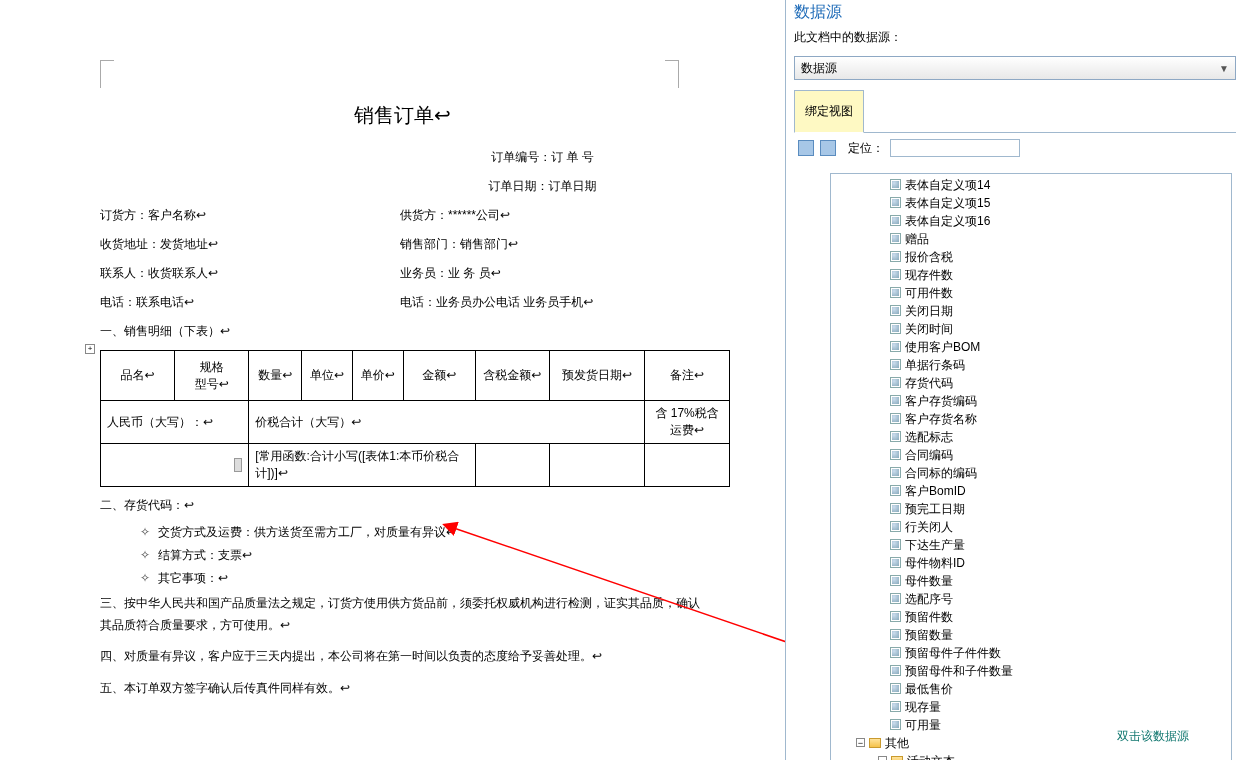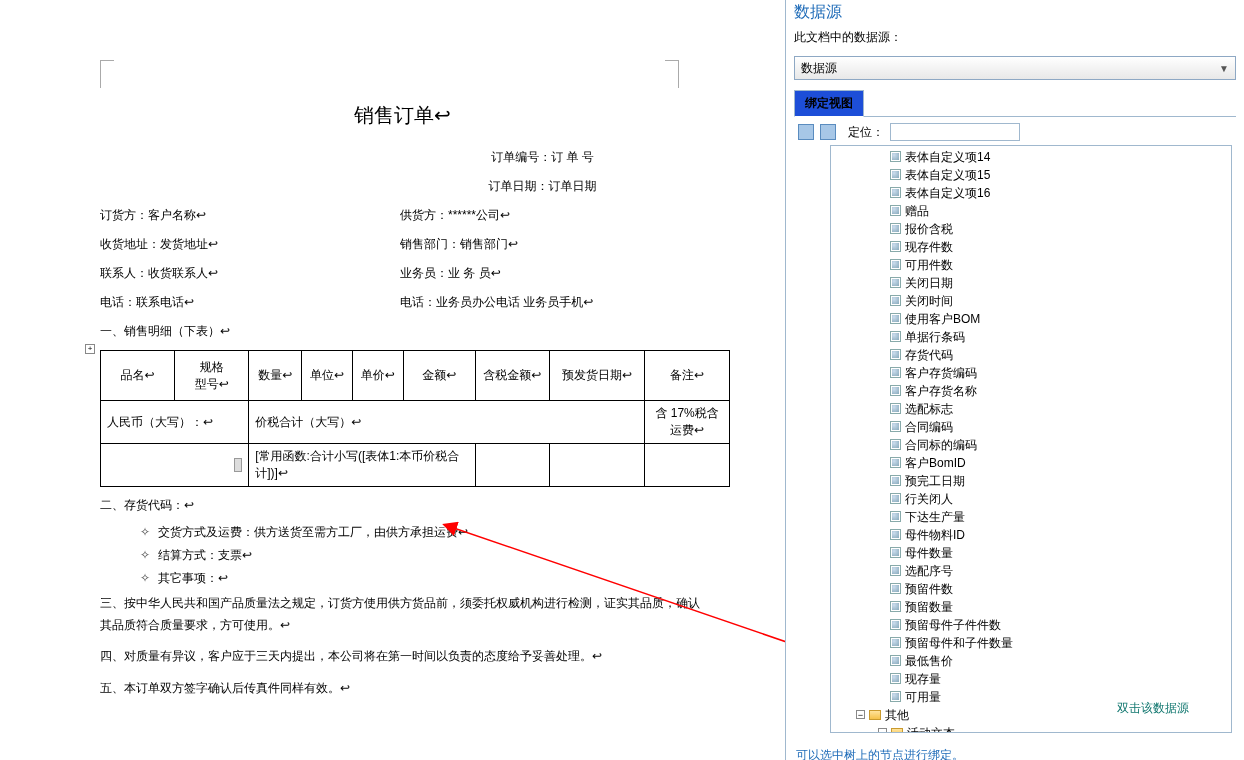--- a/index.html
+++ b/index.html
@@ -23,22 +23,22 @@
 .small-handle { position: absolute; left: -15px; top: -6px; width: 10px; height: 10px; border: 1px solid #888; font-size: 8px; line-height: 8px; text-align: center; cursor: pointer; }
 .bullet-line { padding-left: 40px; margin-bottom: 6px; }
 .bullet-line::before { content: '✧'; margin-right: 8px; color: #555; }
 .para { margin-bottom: 10px; line-height: 1.8; }
 .arrow-svg { position: absolute; pointer-events: none; }
 .panel-title { color: #1e6bb8; font-size: 16px; padding: 2px 8px 4px; }
 .panel-sub { padding: 2px 8px 10px; font-size: 12px; }
 .combo { margin: 0 8px 10px 8px; height: 24px; background: linear-gradient(#fff, #e8e8e8); border: 1px solid #8ea8c4; display: flex; align-items: center; padding: 0 6px; justify-content: space-between; cursor: pointer; }
 .combo .arrow { font-size: 10px; color: #555; }
 .tab-strip { margin: 0 8px; display: flex; border-bottom: 1px solid #a0b8ce; }
-.tab { background: #1d4ed8; border: 1px solid #a0b8ce; border-bottom: 1px solid #fff; padding: 4px 10px; font-size: 12px; margin-bottom: -1px; cursor: pointer; font-weight: bold; }
-.tree-toolbar { margin: 6px 12px 4px; display: flex; align-items: center; gap: 6px; }
+.tab { background: #fef9c3; border: 1px solid #a0b8ce; border-bottom: 1px solid #fff; padding: 12px 10px; font-size: 12px; margin-bottom: -1px; cursor: pointer; }
+.tree-toolbar { margin: 6px 12px 16px; display: flex; align-items: center; gap: 6px; }
 .tb-icon { width: 16px; height: 16px; background: #a7c7e7; border: 1px solid #5a8cbf; display: inline-block; cursor: pointer; }
 .locator-label { margin-left: 6px; }
 .locator-box { border: 1px solid #a0b8ce; width: 130px; height: 18px; background: #fff; }
 .tree-box { margin: 4px 10px 6px 44px; border: 1px solid #a0b8ce; width: 402px; height: 588px; overflow-y: scroll; overflow-x: auto; background: #fff; position: relative; }
 .tree-inner { padding: 2px 0 2px 55px; font-size: 12px; line-height: 18px; width: 400px; }
 .tree-item { white-space: nowrap; padding: 0 4px; cursor: pointer; }
 .tree-item .fic { display: inline-block; width: 11px; height: 11px; background: #fff; border: 1px solid #8aa; margin-right: 4px; vertical-align: -1px; position: relative; }
 .tree-item .fic::after { content: ''; position: absolute; left: 1px; top: 1px; width: 7px; height: 7px; background: radial-gradient(circle at 30% 30%, #cde, #8ab); }
 .fol { display: inline-block; width: 12px; height: 10px; background: linear-gradient(#ffe39b, #f5c24a); border: 1px solid #c99a2e; margin-right: 4px; vertical-align: -1px; }
 .expander { display: inline-block; width: 9px; height: 9px; border: 1px solid #888; margin-right: 4px; text-align: center; line-height: 8px; font-size: 9px; vertical-align: 1px; cursor: pointer; }
@@ -102,21 +102,21 @@
           <td colspan="2" style="text-align:right;"><span class="field-control"></span></td>
           <td colspan="4" style="text-align:left;"><span>[常用函数:合计小写([表体1:本币价税合计])]↩</span></td>
           <td></td>
           <td></td>
           <td></td>
         </tr>
       </tbody>
         </table>
     </div>
     <div class="sect">二、存货代码：↩</div>
-    <div class="bullet-line">交货方式及运费：供方送货至需方工厂，由供方承担运费↩</div>
+    <div class="bullet-line">交货方式及运费：供方送货至需方工厂，对质量有异议↩</div>
     <div class="bullet-line">结算方式：支票↩</div>
     <div class="bullet-line">其它事项：↩</div>
     <div class="para">三、按中华人民共和国产品质量法之规定，订货方使用供方货品前，须委托权威机构进行检测，证实其品质，确认其品质符合质量要求，方可使用。↩</div>
     <div class="para">四、对质量有异议，客户应于三天内提出，本公司将在第一时间以负责的态度给予妥善处理。↩</div>
     <div class="para">五、本订单双方签字确认后传真件同样有效。↩</div>
   </div>
   <svg class="arrow-svg" style="left:0; top:0;" width="1244" height="760">
     <defs>
         <marker id="ah" markerWidth="10" markerHeight="10" refX="2" refY="5" orient="auto">
           <path d="M10,0 L0,5 L10,10 z" fill="#f00"></path>

